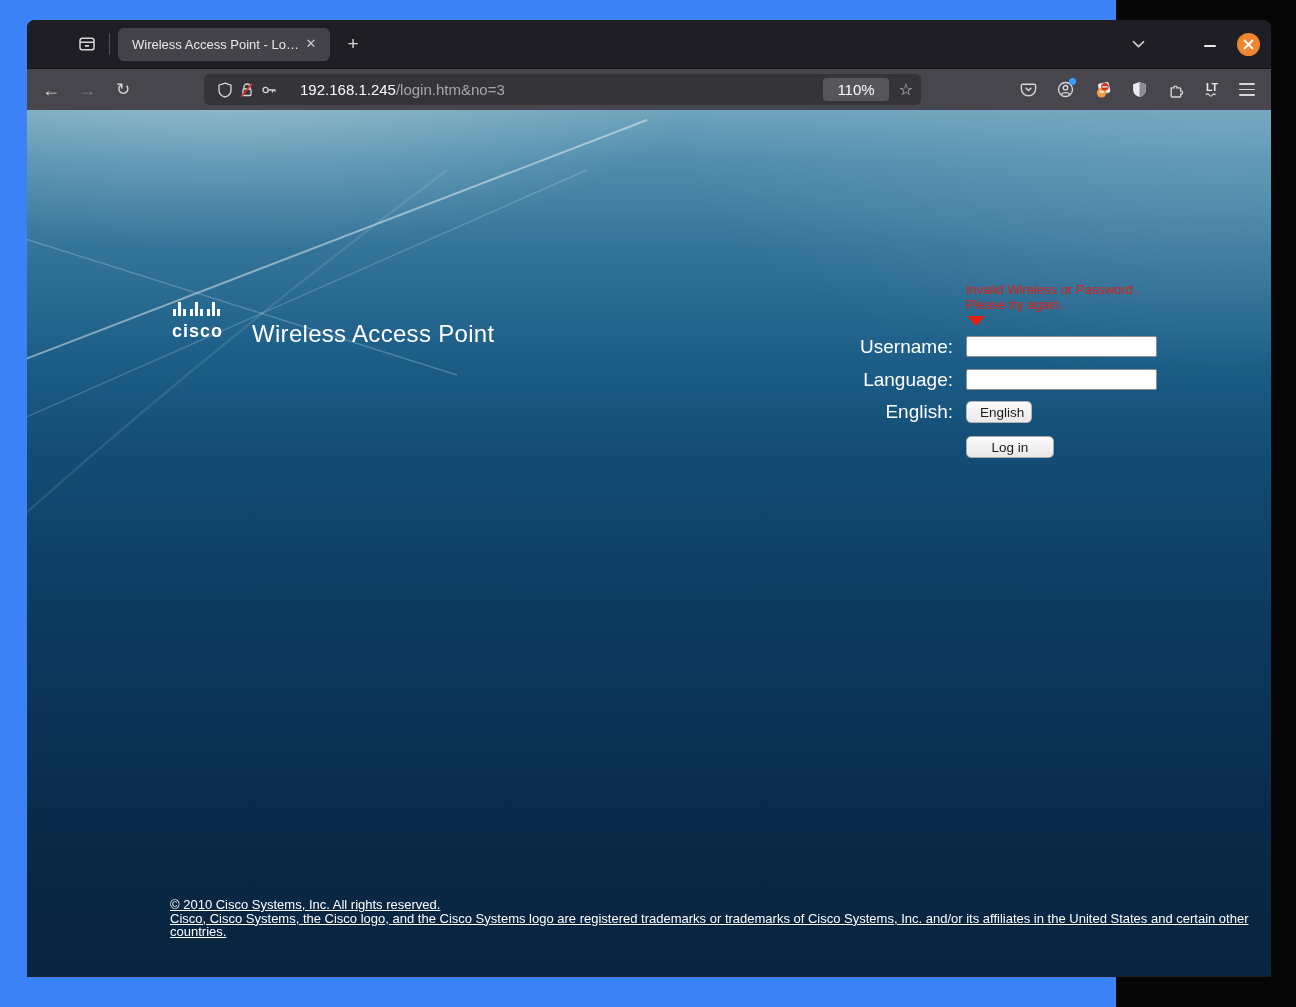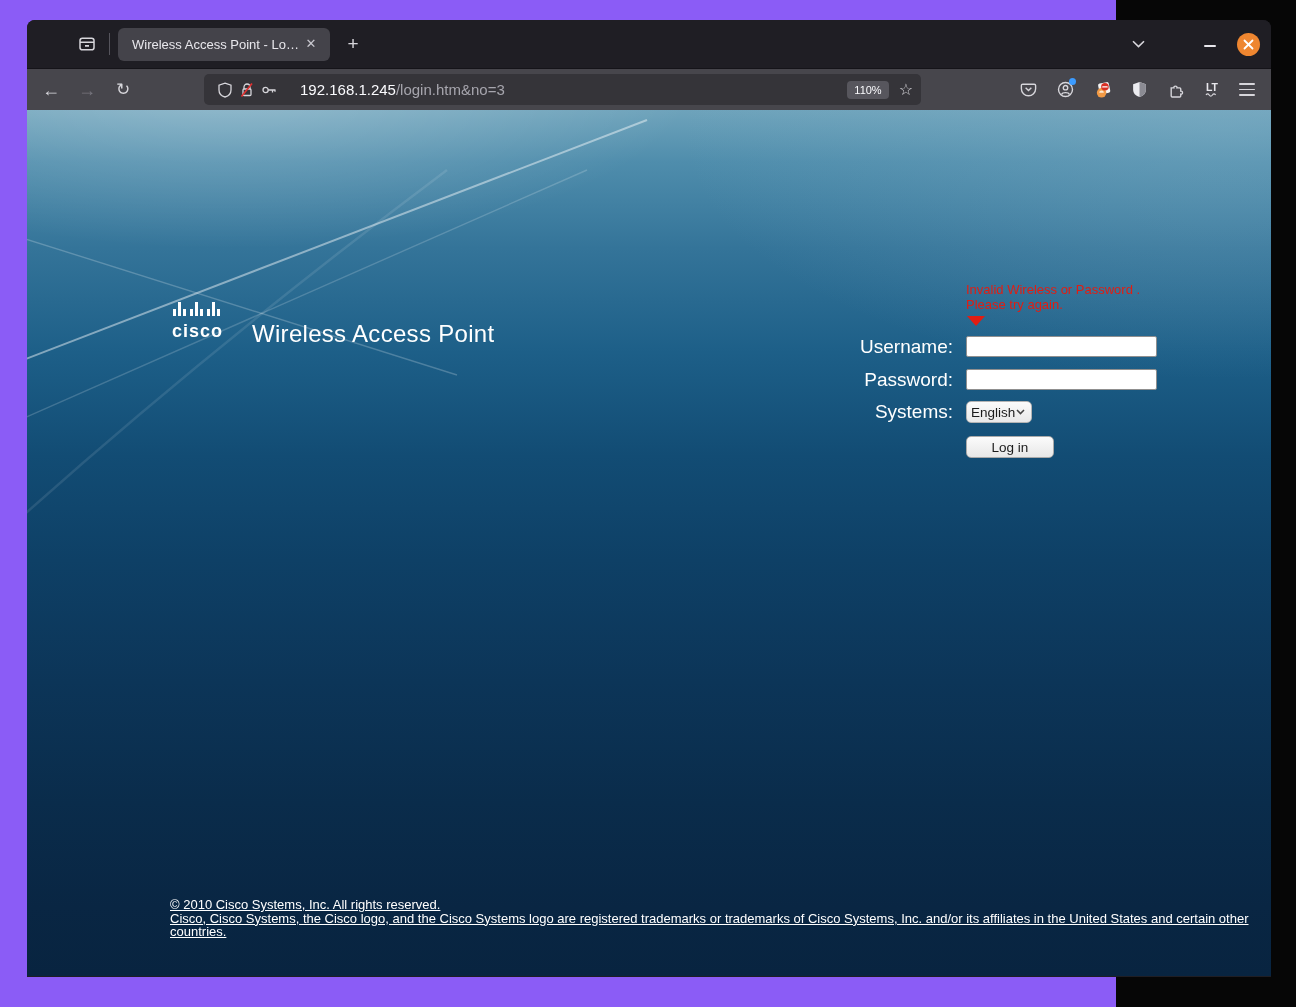--- a/index.html
+++ b/index.html
@@ -1,18 +1,18 @@
 <!DOCTYPE html>
 <html><head>
 <meta charset="utf-8">
 <style>
   html,body{margin:0;padding:0;background:#060606;width:1296px;height:1007px;overflow:hidden;
     font-family:"Liberation Sans", sans-serif;}
   *{box-sizing:border-box;}
-  .frame{position:relative;width:1116px;height:1007px;background:#8b5cf6;}
+  .frame{position:relative;width:1116px;height:1007px;background:#3b82f6;}
   .window{position:absolute;left:27px;top:20px;width:1244px;height:957px;
     border-radius:8px 8px 0 0;overflow:hidden;background:#1f1e24;}
 
   
   .tabbar{height:48px;background:#1f1e24;display:flex;align-items:center;position:relative;}
   .ffview{width:32px;height:32px;margin-left:44px;border:none;background:transparent;border-radius:4px;
     display:flex;align-items:center;justify-content:center;cursor:pointer;padding:0;}
   .tab-sep{width:1px;height:22px;background:#55545c;margin:0 8px 0 6px;}
   .tab{width:212px;height:33px;background:#44434a;border-radius:6px;display:flex;align-items:center;
     padding:0 8px 0 14px;color:#e8e7ec;cursor:pointer;}
@@ -36,21 +36,21 @@
   .navbtn.back{margin-left:9px;}
   .navbtn.fwd{margin-left:6px;color:#77767e;}
   .navbtn.reload{margin-left:6px;font-size:17px;}
   .urlbar{margin-left:66px;width:717px;height:31px;background:#353439;border-radius:5px;
     display:flex;align-items:center;padding:0 8px 0 10px;cursor:text;}
   .urlbar .uicon{width:22px;height:22px;display:flex;align-items:center;justify-content:center;
     border-radius:4px;cursor:pointer;flex:0 0 auto;}
   .urltext{flex:1;font-size:15px;margin-left:20px;white-space:nowrap;overflow:hidden;}
   .urlhost{color:#fbfbfe;}
   .urlpath{color:#a6a5ad;}
-  .zoomchip{background:#57565d;color:#fbfbfe;font-size:11px;border-radius:4px;padding:3px 7px;
+  .zoomchip{background:#57565d;color:#fbfbfe;font-size:15px;border-radius:4px;padding:3px 14px;
     margin-right:10px;cursor:pointer;flex:0 0 auto;}
   .staricon{color:#d7d6db;font-size:16px;cursor:pointer;flex:0 0 auto;}
   .navicons{display:flex;align-items:center;gap:20px;margin-left:auto;padding-right:16px;}
   .navicons .tbicon{width:17px;height:17px;display:flex;align-items:center;justify-content:center;
     cursor:pointer;position:relative;}
   .acctdot{position:absolute;right:-2px;top:-3px;width:7px;height:7px;border-radius:50%;background:#3b9bff;}
   .lticon{color:#e8e7ec;font-size:10.5px;font-weight:bold;display:flex;flex-direction:column;
     align-items:center;line-height:9px;cursor:pointer;}
   .hamb{display:flex;flex-direction:column;gap:3.5px;cursor:pointer;}
   .hamb i{display:block;width:16px;height:1.7px;background:#d7d6db;border-radius:1px;}
@@ -68,21 +68,21 @@
   .page-title{position:absolute;left:225px;top:210px;color:#ffffff;font-size:24px;font-weight:400;
     letter-spacing:0.3px;}
   .errorbox{position:absolute;left:939px;top:172px;color:#e21d12;font-size:13px;line-height:15px;}
   .err-arrow{position:absolute;left:940px;top:206px;width:0;height:0;
     border-left:9px solid transparent;border-right:9px solid transparent;border-top:10px solid #e21d12;}
   .flabel{position:absolute;width:160px;text-align:right;color:#ffffff;font-size:19px;line-height:22px;left:766px;}
   .finput{position:absolute;left:939px;width:191px;height:21px;background:#ffffff;
     border:1px solid #8f8f8f;border-radius:2px;padding:0 4px;font-size:13px;}
   .fselect{position:absolute;left:939px;width:66px;height:22px;border:1px solid #b4b4b4;border-radius:5px;
     background:linear-gradient(#fbfbfb,#e9e9e9);display:flex;align-items:center;justify-content:space-between;
-    padding:0 6px 0 4px;font-size:13.5px;color:#1b1b1b;cursor:pointer;}
+    padding:0 6px 0 13px;font-size:13.5px;color:#1b1b1b;cursor:pointer;}
   .loginbtn{position:absolute;left:939px;top:326px;width:88px;height:22px;border:1px solid #a9a9a9;
     border-radius:5px;background:linear-gradient(#fbfbfb,#e7e7e7);font-size:13.5px;color:#1b1b1b;
     cursor:pointer;font-family:"Liberation Sans",sans-serif;}
   .footer{position:absolute;left:143px;top:788px;color:#ffffff;font-size:13px;line-height:13.5px;text-decoration:underline;}
   svg{display:block;}
 </style>
 </head>
 <body>
 
 <div class="frame">
@@ -227,24 +227,24 @@
 
       <div class="errorbox">
         <div>Invalid Wireless or Password .</div>
         <div>Please try again.</div>
       </div>
       <div class="err-arrow"></div>
 
       <div class="flabel" style="top:226px">Username:</div>
       <input class="finput" style="top: 226px;" type="text" value="">
 
-      <div class="flabel" style="top:259px">Password:</div>
+      <div class="flabel" style="top:259px">Language:</div>
       <input class="finput" style="top: 259px;" type="password" value="">
 
-      <div class="flabel" style="top:291px">Systems:</div>
+      <div class="flabel" style="top:291px">English:</div>
       <div class="fselect" style="top:291px">
         <span>English</span>
         <svg width="9" height="6" viewBox="0 0 9 6" fill="none" stroke="#444444" stroke-width="1.5">
           <polyline points="1,1 4.5,4.6 8,1"></polyline>
         </svg>
       </div>
 
       <button class="loginbtn">Log in</button>
 
       <div class="footer">

